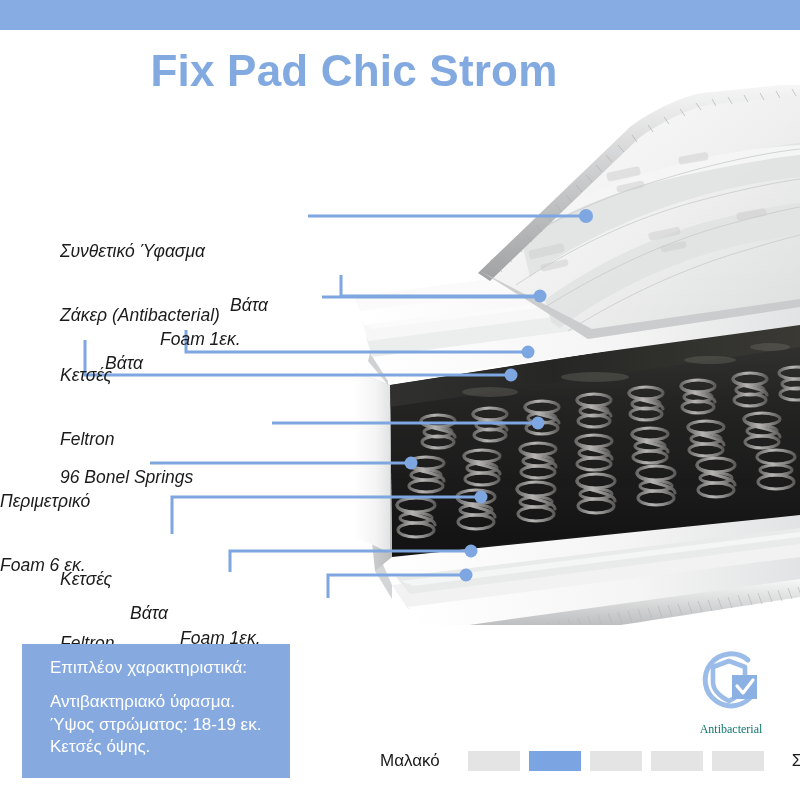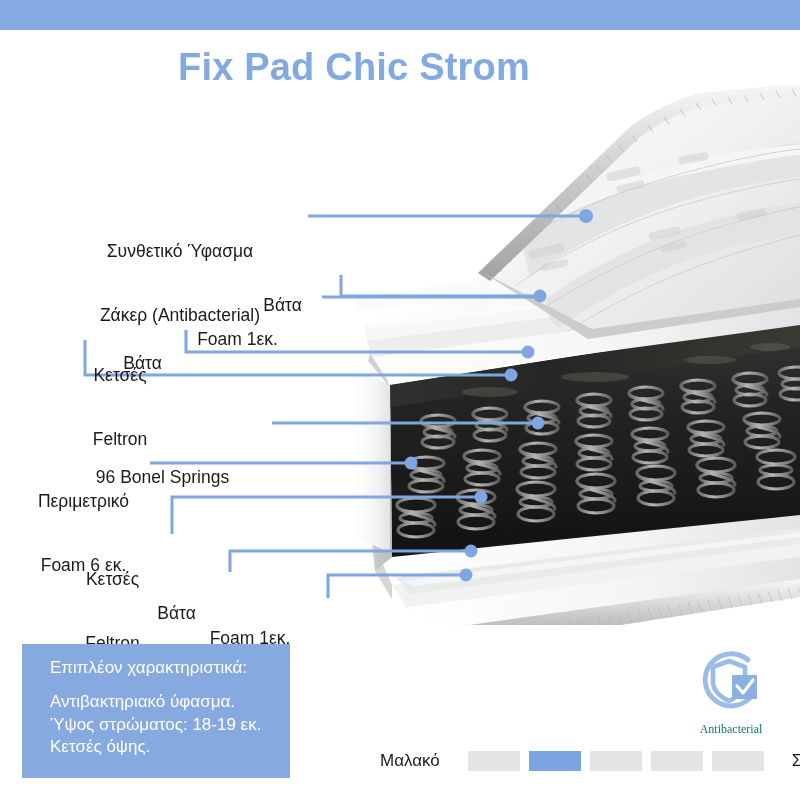--- a/index.html
+++ b/index.html
@@ -28,21 +28,21 @@
     width: 800px;
     height: 30px;
     background: #87ACE3;
   }
   
   .title {
     position: absolute;
     left: 0; top: 46px;
     width: 708px;
     text-align: center;
-    font-size: 38px;
+    font-size: 44px;
     font-weight: bold;
     color: #82A9E0;
     letter-spacing: 0.2px;
     font-family: "Liberation Sans", sans-serif;
   }
   
   .product-stage {
     position: absolute;
     left: 330px; top: 85px;
     width: 470px; height: 540px;
@@ -58,21 +58,21 @@
   }
   
   .callout {
     position: absolute;
     font-size: 17.5px;
     color: #1b1b1b;
     line-height: 1.22;
     white-space: pre;
     font-family: "Liberation Sans", sans-serif;
   }
-  .callout.right { text-align: center; }
+  .callout.right { text-align: left; font-style: italic; }
 
   
   .features {
     position: absolute;
     left: 22px; top: 644px;
     width: 268px; height: 134px;
     background: #86AAE0;
     box-sizing: border-box;
     padding: 14px 0 0 28px;
     color: #ffffff;
@@ -529,21 +529,21 @@
   </div>
 
   <div class="callout right" style="left:105px; top:310px; width:75px;">
     <div>Βάτα</div>
   </div>
 
   <div class="callout right" style="left:60px; top:424px; width:205px;">
     <div>96 Bonel Springs</div>
   </div>
 
-  <div class="callout right" style="left:11px; top:448px; width:145px;">
+  <div class="callout right" style="left:0px; top:448px; width:145px;">
     <div>Περιμετρικό</div>
     <div>Foam 6 εκ.</div>
   </div>
 
   <div class="callout right" style="left:60px; top:526px; width:105px;">
     <div>Κετσές</div>
     <div>Feltron</div>
   </div>
 
   <div class="callout right" style="left:130px; top:560px; width:93px;">

